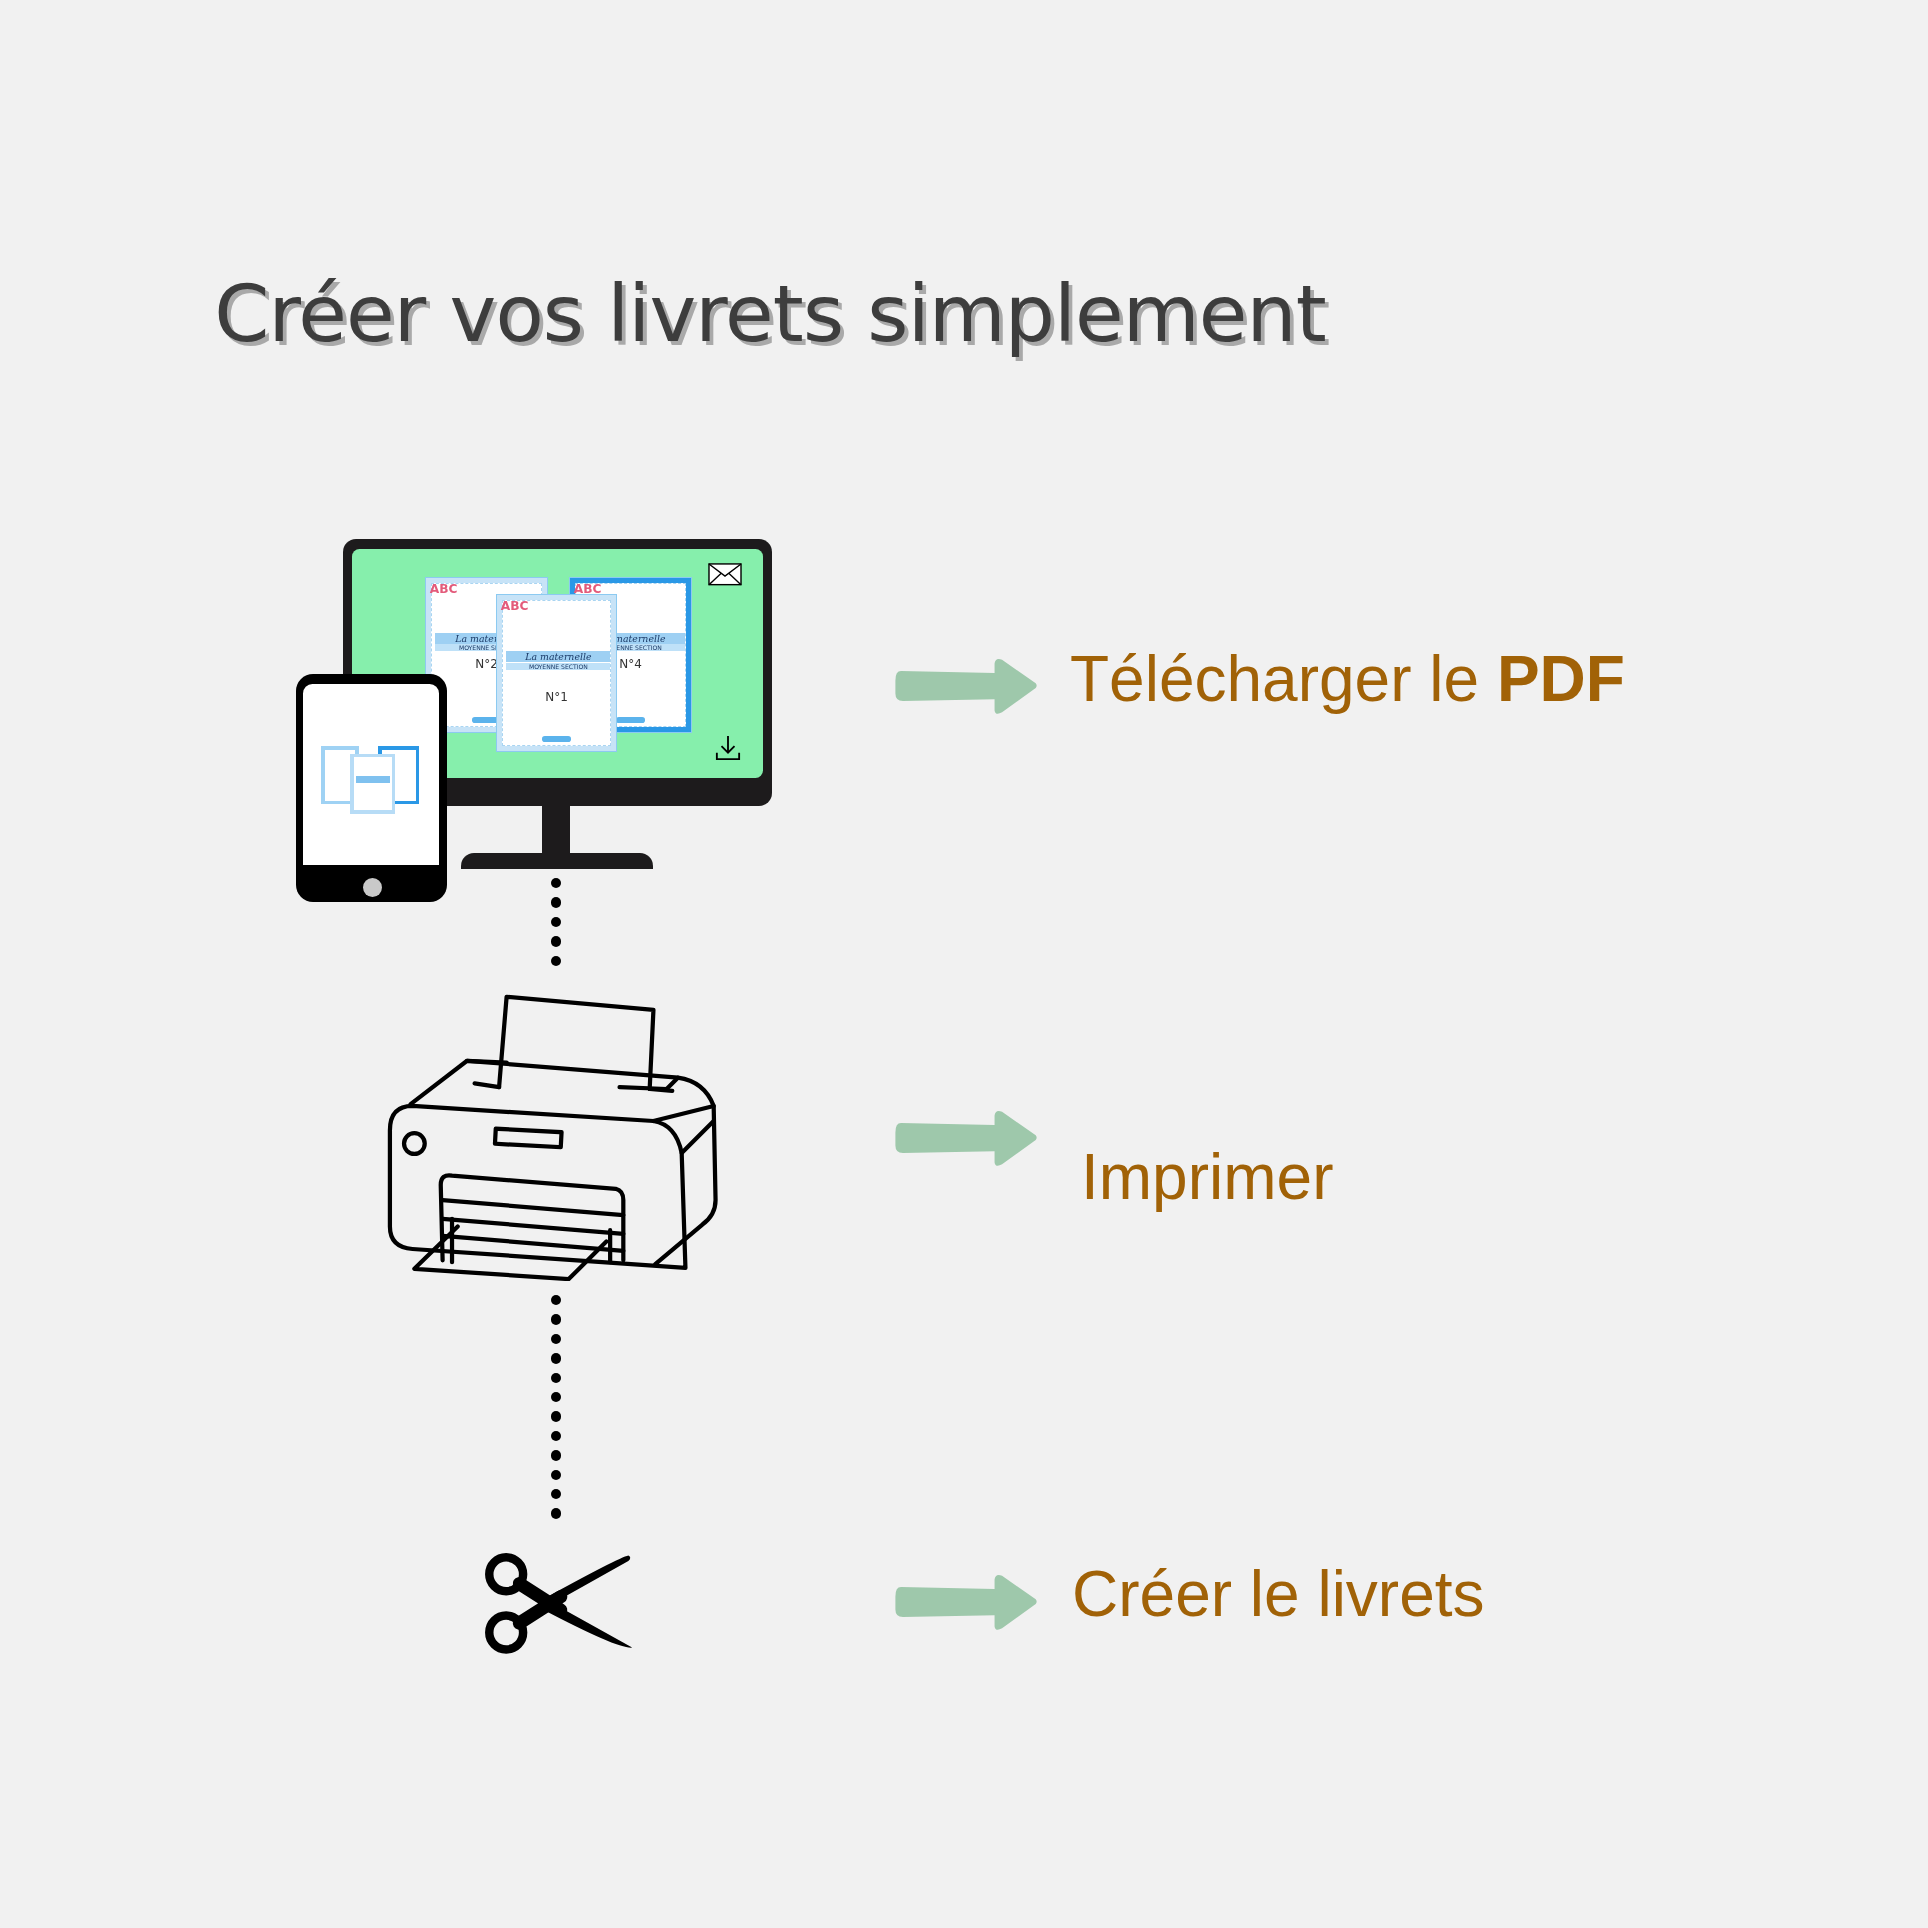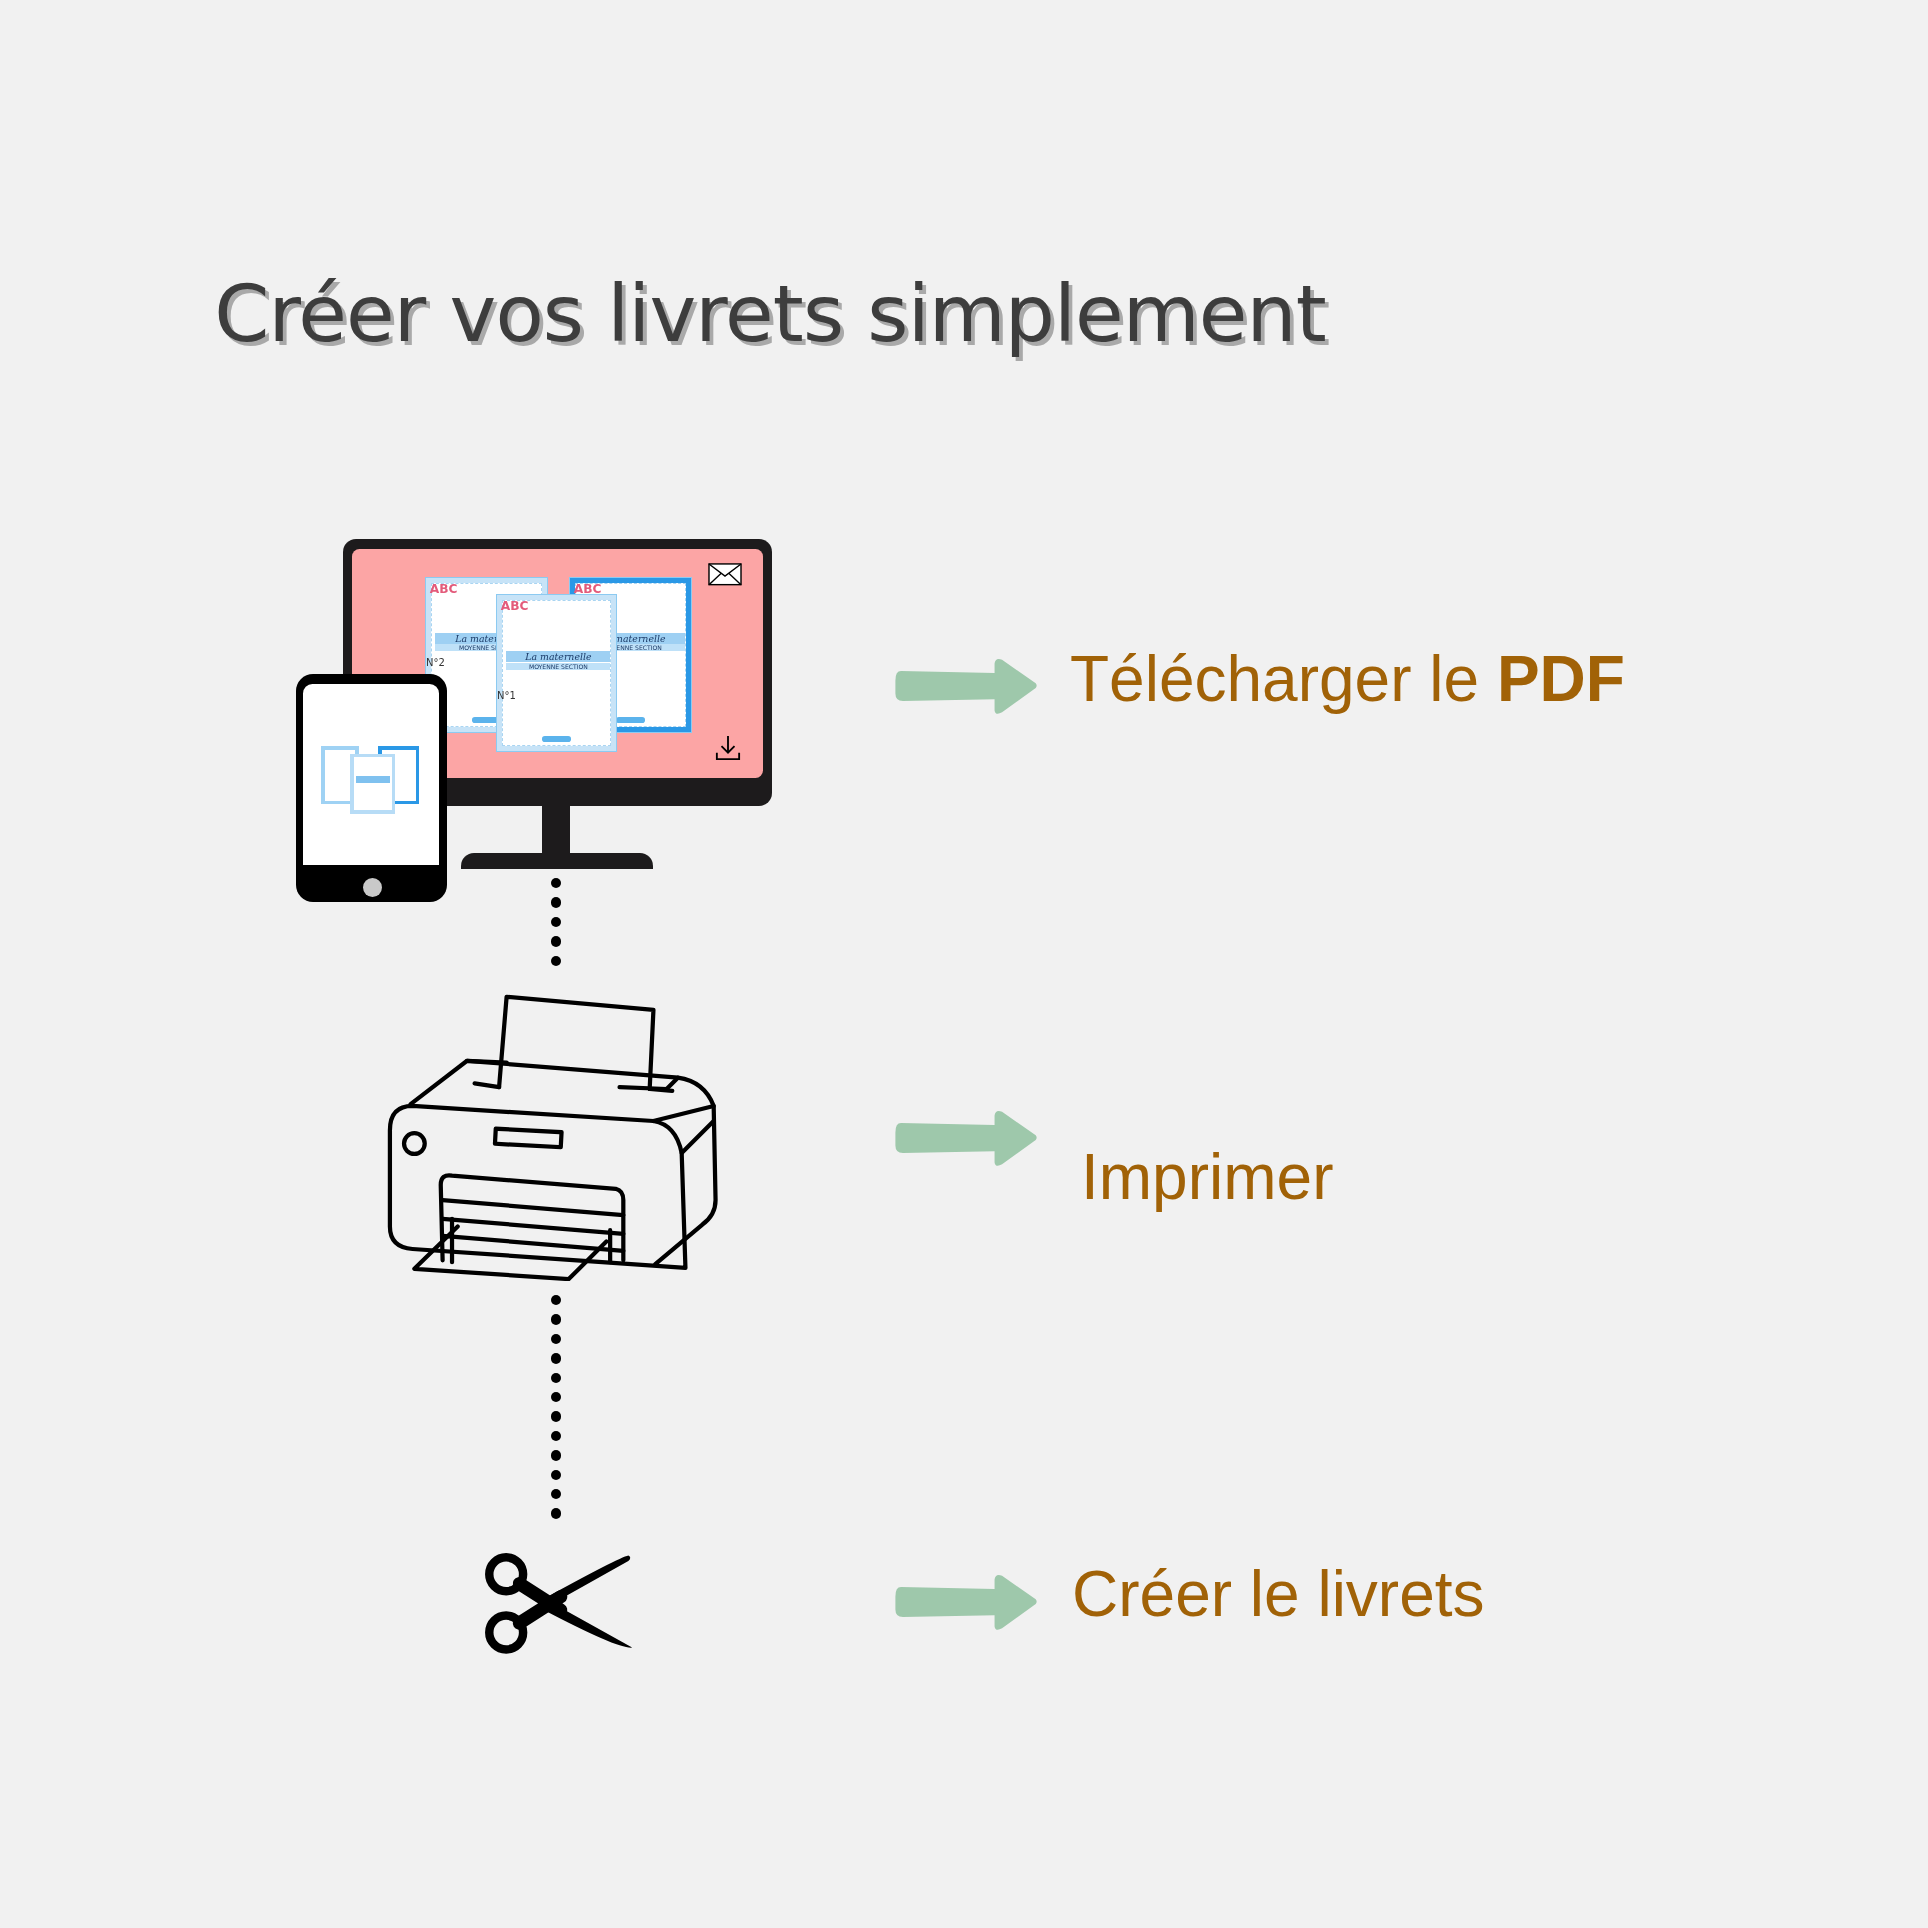--- a/index.html
+++ b/index.html
@@ -12,33 +12,33 @@
                 color:#a16207; white-space:nowrap; }
   .step-label b { font-weight:bold; }
   .arrow { position:absolute; width:143px; height:58px; }
   .illus { position:absolute; }
   .dots { position:absolute; width:11.3px; }
   .dots span { display:block; width:10.4px; height:10.4px; background:#000; border-radius:50%; margin-bottom:9px; }
   
   .monitor-frame { position:absolute; left:343px; top:539px; width:429px; height:267px;
                    background:#1d1b1c; border-radius:13px; }
   .monitor-screen { position:absolute; left:352px; top:549px; width:411px; height:229px;
-                    background:#fca5a5; border-radius:7.5px; overflow:hidden; }
+                    background:#86efac; border-radius:7.5px; overflow:hidden; }
   .neck { position:absolute; left:542px; top:802px; width:28px; height:53px; background:#1d1b1c; }
   .base { position:absolute; left:461px; top:853px; width:192px; height:16px; background:#1d1b1c;
           border-radius:13px 13px 0 0; }
   .cover { position:absolute; background:#c7e3f7; border:0.9px solid #8ccaf1; }
   .cover .inner { position:absolute; left:4.7px; top:4.7px; right:4.7px; bottom:4.7px; background:#fff;
                   border:0.9px dashed #a9d5f2; }
   .cover .abc { position:absolute; left:3.8px; top:3.8px; font-size:12.2px; font-weight:bold; color:#e35b7b; }
   .cover .t1 { position:absolute; left:9.4px; right:5.6px; top:55px; text-align:center; font-size:9.4px;
                color:#1c3b68; font-family:"DejaVu Serif",serif; font-style:italic; background:#9ed0f3; }
   .cover .t2 { position:absolute; left:9.4px; right:5.6px; top:66px; text-align:center; font-size:6.1px;
                color:#1c3b68; background:#bfe1f8; }
-  .cover .no { position:absolute; left:0; right:0; top:79px; text-align:left; font-size:10px; color:#333; }
+  .cover .no { position:absolute; left:0; right:0; top:79px; text-align:center; font-size:12px; color:#333; }
   .cover .pill { position:absolute; left:38%; width:24%; bottom:9.4px; height:5.6px; background:#5bb3ec; border-radius:2.8px; }
   
   .tablet { position:absolute; left:296px; top:674px; width:151px; height:228px; background:#000;
             border-radius:17px; }
   .tablet-screen { position:absolute; left:303px; top:684px; width:136px; height:181px; background:#fff;
                    border-radius:9.4px 9.4px 0 0; overflow:hidden; }
   .home { position:absolute; left:363px; top:878px; width:19px; height:19px; border-radius:50%; background:#c9c9c9; }
 </style>
 </head>
 <body>

